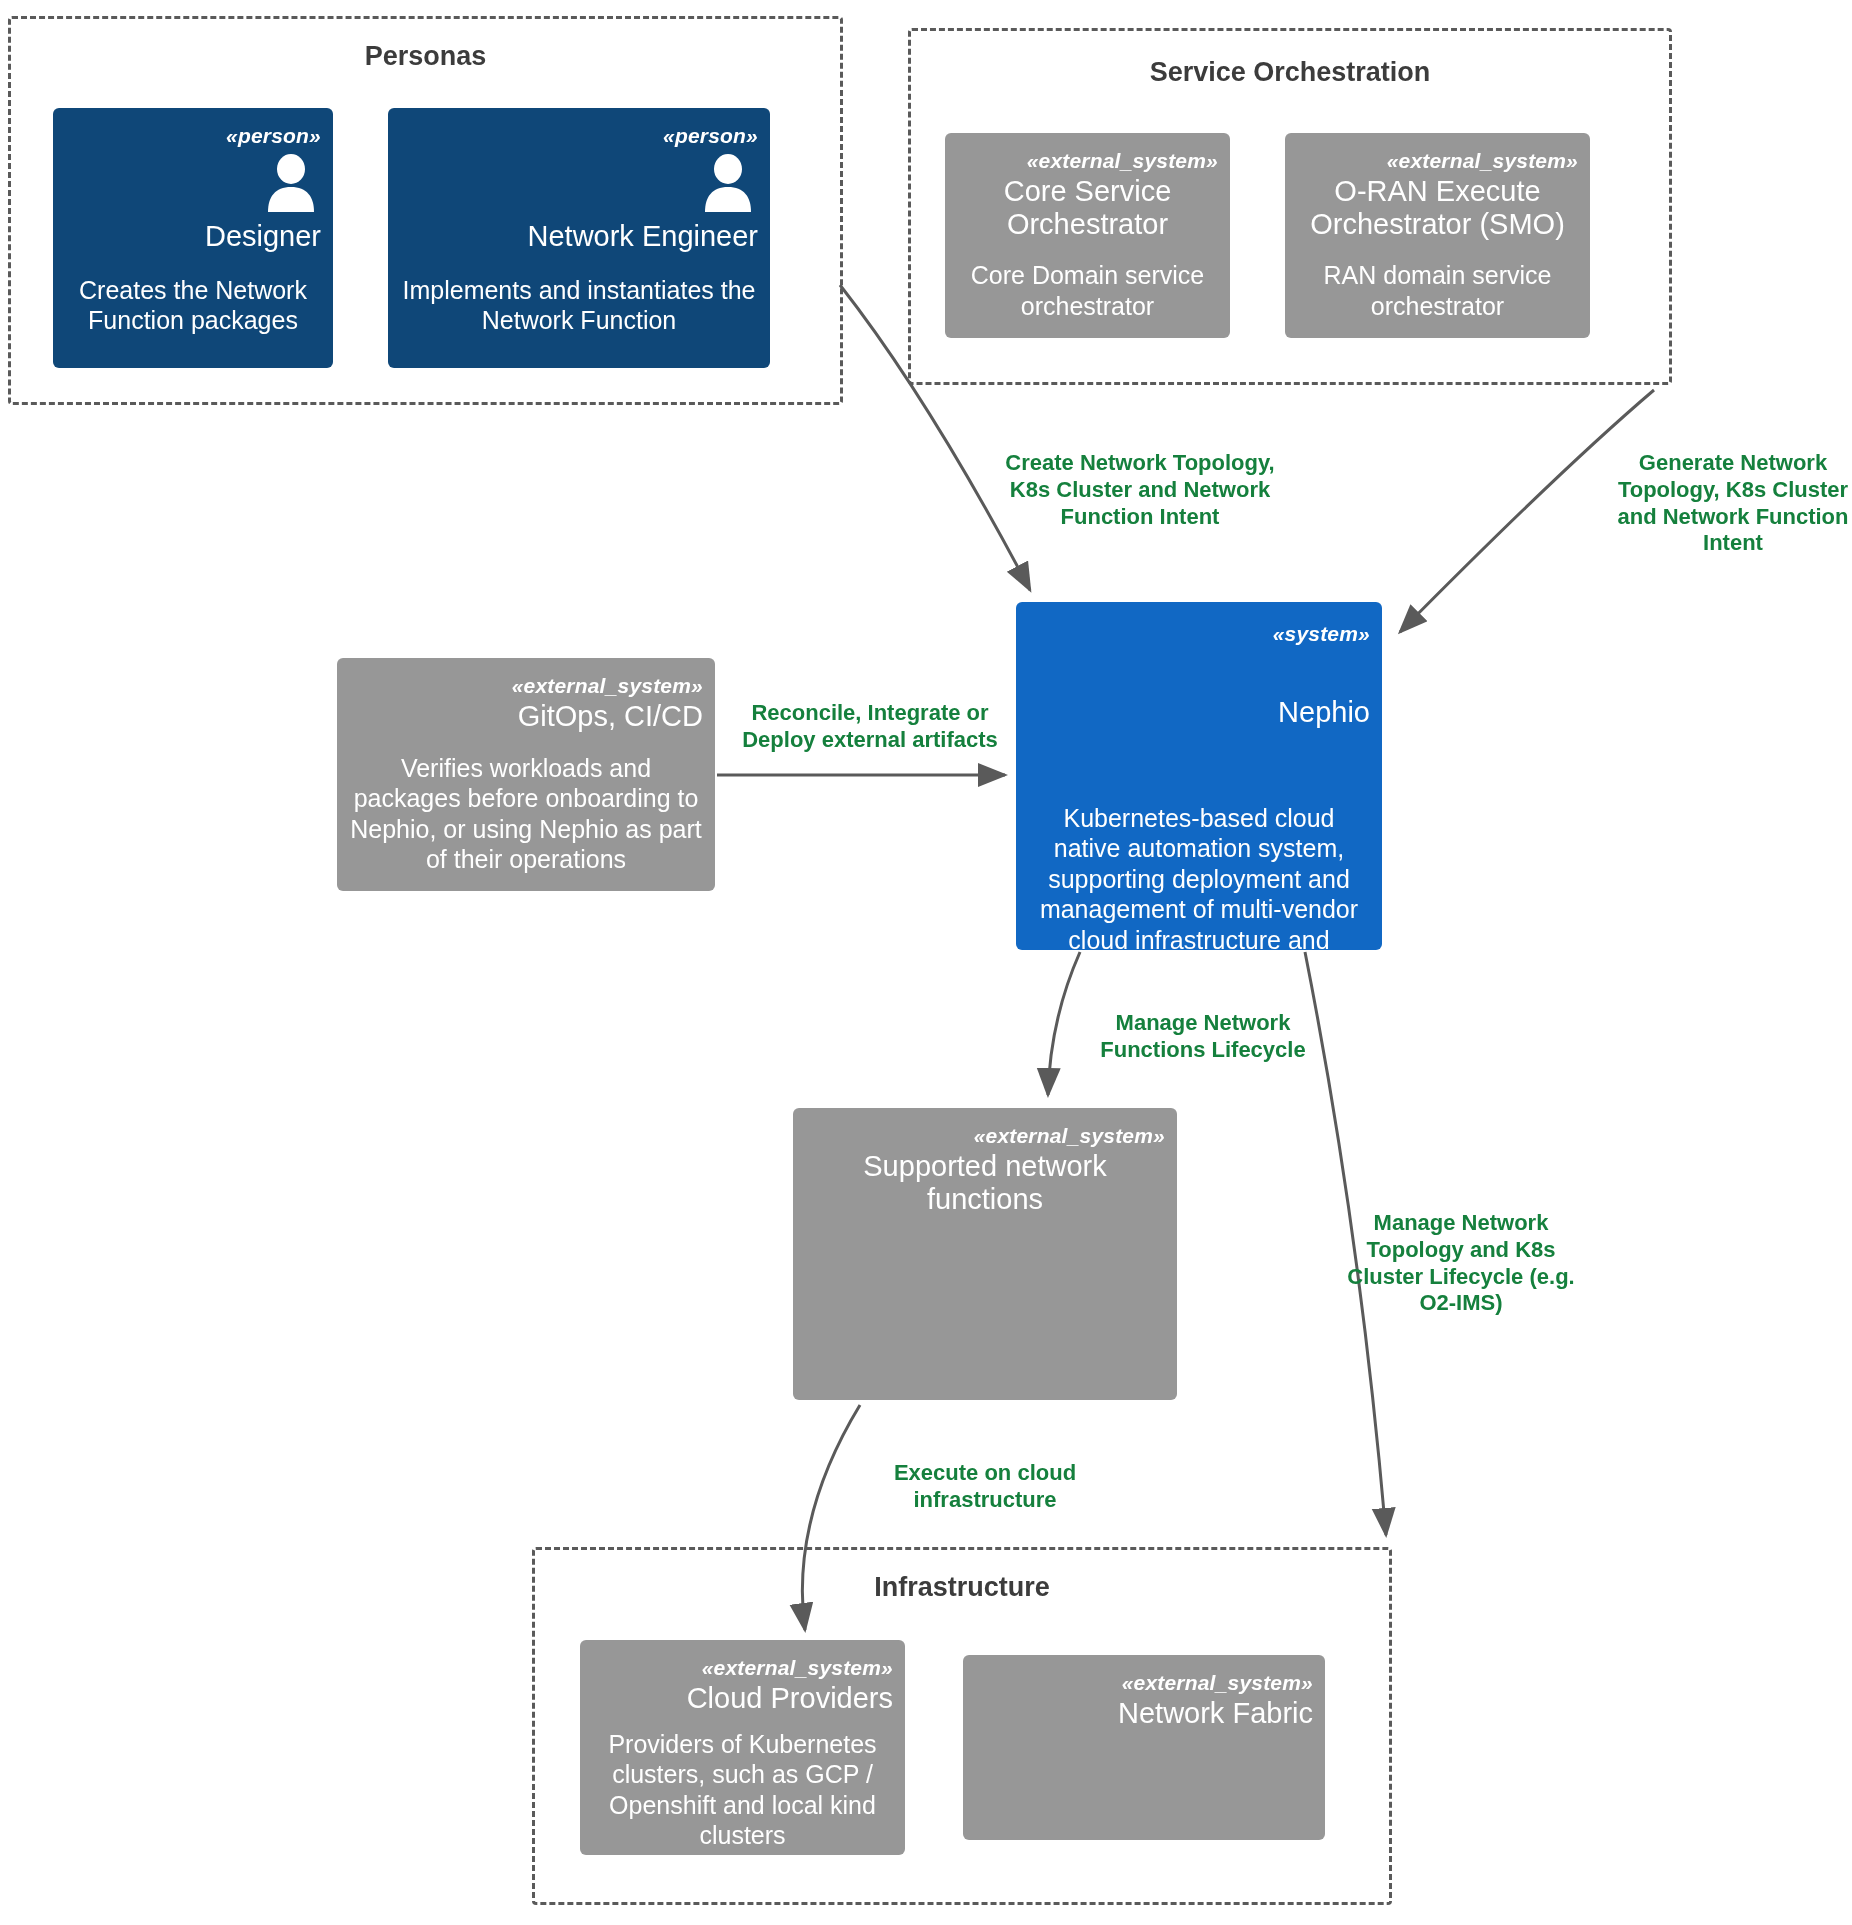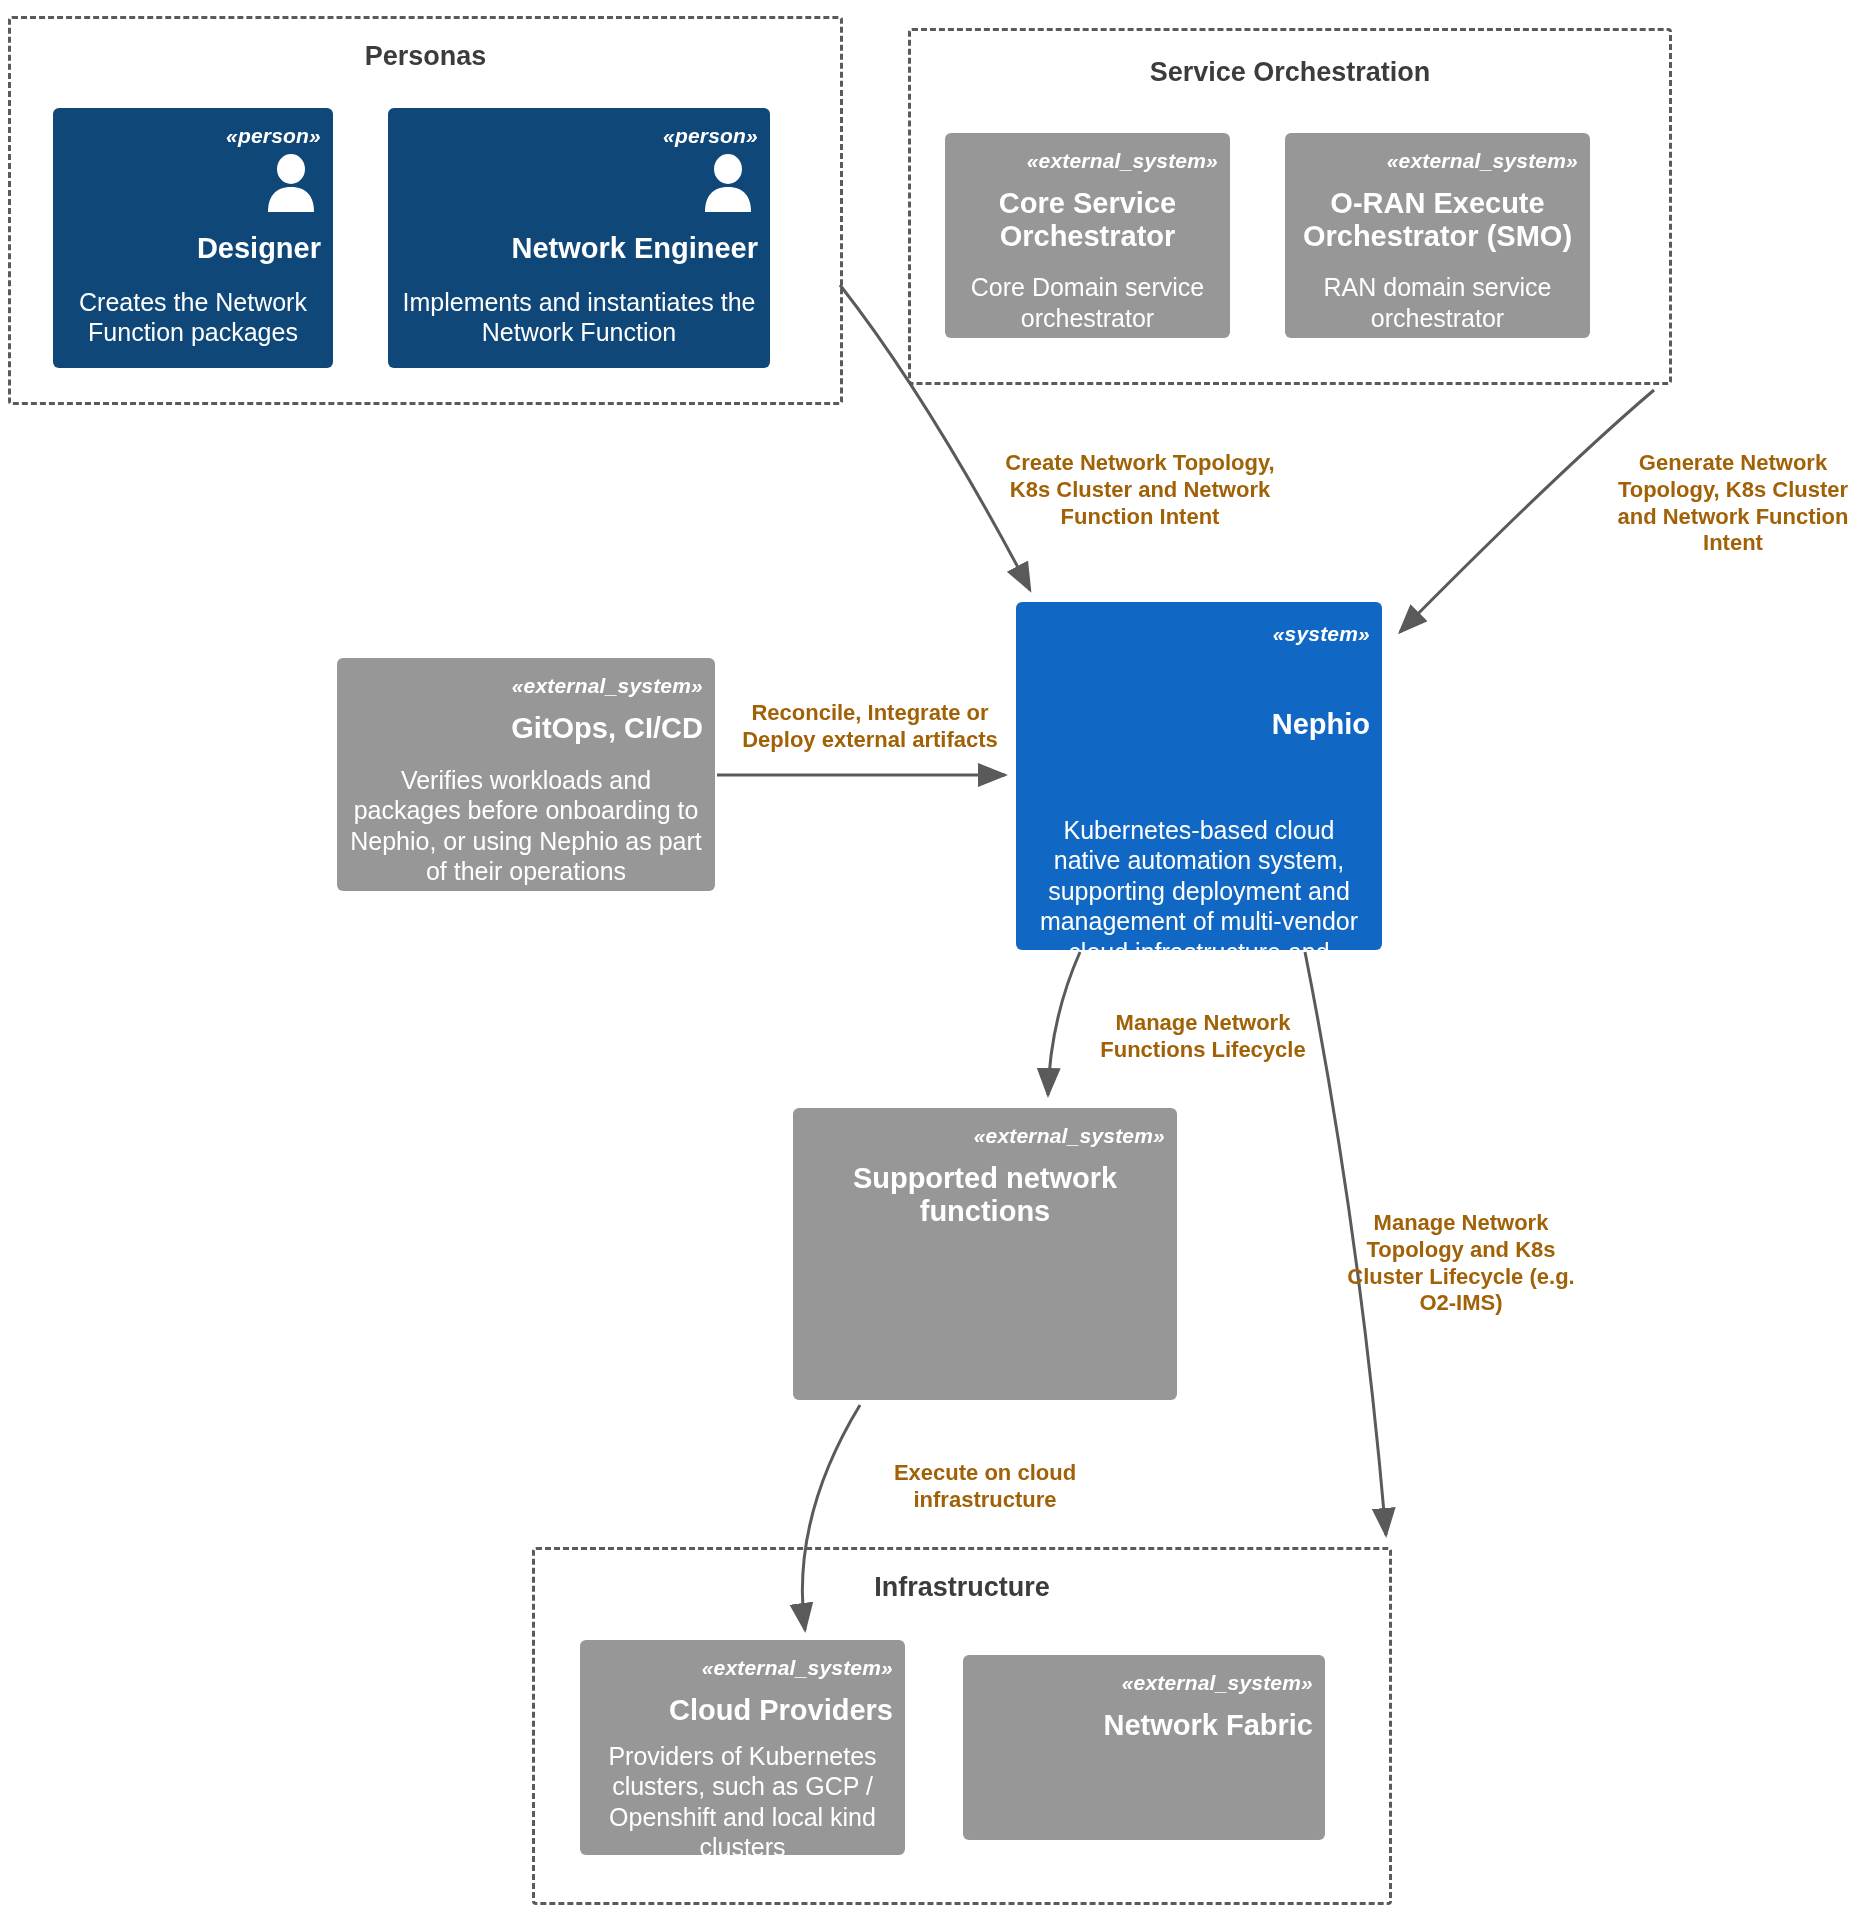--- a/index.html
+++ b/index.html
@@ -10,28 +10,28 @@
   .group{position:absolute;border:3px dashed #5a5a5a;border-radius:4px;box-sizing:border-box;background:transparent;}
   .group-title{position:absolute;width:100%;text-align:center;font-size:27px;font-weight:bold;color:#3c3c3c;}
 
   .node{position:absolute;box-sizing:border-box;border-radius:6px;display:flex;flex-direction:column;
         align-items:flex-end;text-align:center;padding:16px 12px;color:#ffffff;overflow:hidden;}
   .node.person{background:#0f4778;}
   .node.system{background:#1168c4;gap:48px;}
   .node.ext{background:#979797;}
 
   .stereotype{font-size:21px;font-style:italic;font-weight:600;line-height:1.15;letter-spacing:0.2px;}
-  .node-name{font-size:29px;font-weight:bold;line-height:1.12;margin-top:14px;}
+  .node-name{font-size:29px;font-weight:normal;line-height:1.12;margin-top:2px;}
   .node-desc{font-size:25px;font-weight:400;line-height:1.22;margin-top:22px;}
   .node.ext .node-desc{margin-top:20px;}
 
   .person-icon{margin:6px 0 2px 0;}
   .person-icon svg{display:block;}
 
-  .edge-label{position:absolute;text-align:center;font-size:22px;font-weight:bold;color:#a16207;line-height:1.22;}
+  .edge-label{position:absolute;text-align:center;font-size:22px;font-weight:bold;color:#15803d;line-height:1.22;}
 </style>
 </head>
 <body>
 
 <div id="canvas">
 
   <svg class="edges" viewBox="0 0 1852 1925">
     <defs>
       <marker id="arrow" markerWidth="12" markerHeight="12" refX="9" refY="4" orient="auto" markerUnits="strokeWidth">
         <path d="M0,0 L10,4 L0,8 z" fill="#5a5a5a"></path>

